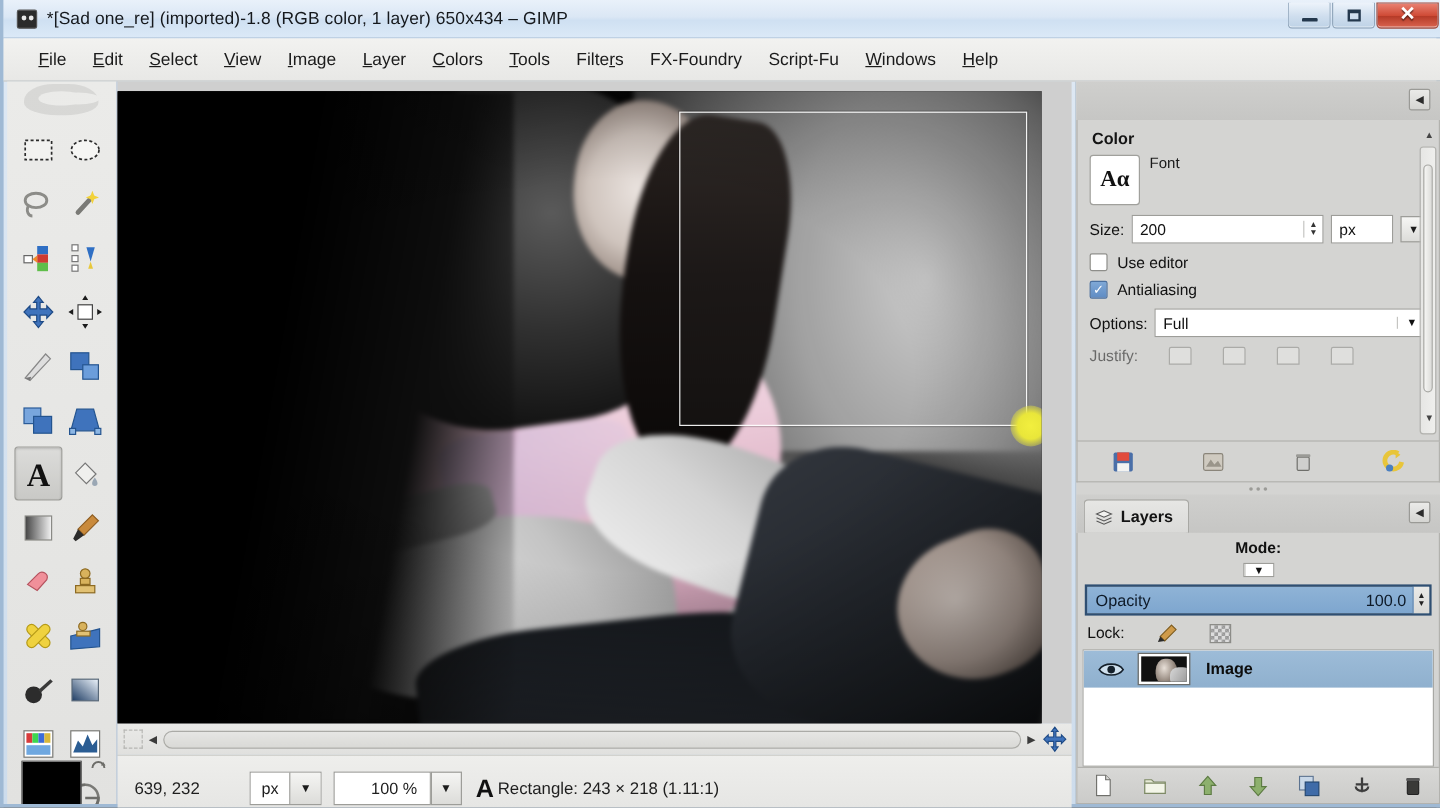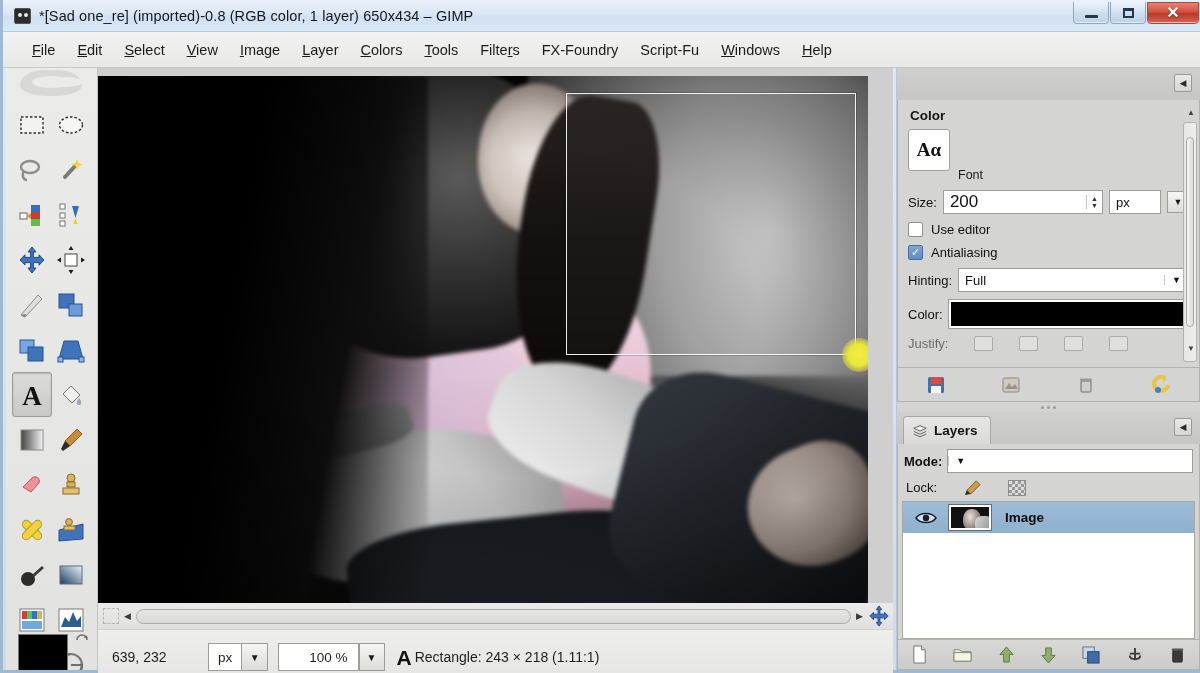--- a/index.html
+++ b/index.html
@@ -305,32 +305,32 @@
     border:1px solid #b2b2ae; border-top:none; padding:6px 10px 0 10px;
     overflow:hidden;
   }
   .to-title { font-size:13.5px; font-weight:bold; color:#141414; margin:2px 0 6px 2px;}
   .font-row { display:flex; gap:8px; align-items:flex-start; }
   .font-preview {
     width:42px;height:42px; background:#fff; border:1px solid #a0a09c; border-radius:3px;
     display:flex;align-items:center;justify-content:center;
     font-family:"Liberation Serif", serif; font-size:19px; font-weight:bold; color:#111;
   }
-  .font-col { flex:1;margin-top:39px; }
+  .font-col { flex:1; }
   .lbl { font-size:12.5px; color:#1a1a1a; }
   .txtfield {
     background:#fff; border:1px solid #9d9d99; height:24px;
     display:flex;align-items:center; padding:0 6px; font-size:13px; color:#111; margin-top:2px;
   }
   .row { display:flex; align-items:center; gap:6px; margin-top:8px; }
   .row-lbl { font-size:13px; color:#111; }
   .spin {
     flex:1; display:flex; background:#fff; border:1px solid #9d9d99; height:24px; align-items:center;
   }
-  .spin-val { flex:1; padding:0 6px; font-size:17px; color:#111; }
+  .spin-val { flex:1; padding:0 6px; font-size:13px; color:#111; }
   .spin-arrows { width:16px; display:flex;flex-direction:column; align-items:center; justify-content:center;
     border-left:1px solid #c5c5c2; font-size:7px; color:#333; line-height:7px; }
   .unitsel {
     display:flex; border:1px solid #9d9d99; background:#fff; height:24px; width:52px; align-items:center;
   }
   .unitsel .t { flex:1; font-size:13px; padding-left:6px; color:#111; }
   .ddbtn {
     width:22px; height:22px; border:1px solid #9d9d99;
     background:linear-gradient(#f6f6f4,#dcdcd9);
     display:flex;align-items:center;justify-content:center;font-size:9px;color:#1a1a1a;
@@ -361,21 +361,21 @@
 
   .to-buttons {
     height:34px; display:flex; align-items:center; justify-content:space-around;
     background:#d4d4d2; border:1px solid #b2b2ae; border-top:none;
   }
   .dockgrip { height:10px; display:flex;align-items:center;justify-content:center; gap:3px; }
   .dockgrip i { width:3px;height:3px;background:#9b9b97;border-radius:50%;display:block; }
 
   .layers-body { flex:1; background:#d4d4d2; border:1px solid #b2b2ae; border-top:none;
     display:flex; flex-direction:column; padding:0; }
-  .mode-row { display:flex;align-items:center; gap:5px; padding:5px 6px 3px 6px; }
+  .mode-row { display:flex;align-items:center; gap:5px; padding:5px 6px 3px 6px;flex-direction:column; }
   .mode-lbl { font-size:13px; font-weight:600; color:#111; }
   .opacity-row {
     margin:3px 6px; height:26px; display:flex; align-items:center;
     background:linear-gradient(#8fb3d6,#7ea6cf);
     border:2px solid #2f4f72; position:relative;
   }
   .op-lbl { font-size:13.5px; color:#0e1a28; padding-left:7px; flex:1; }
   .op-val { font-size:13.5px; color:#0e1a28; padding-right:5px; }
   .op-spin { width:14px; height:100%; border-left:1px solid #6b8db3;
     background:linear-gradient(#eaeae8,#d9d9d6);
@@ -411,21 +411,21 @@
     background:linear-gradient(#d8d8d6,#cbcbc9); border-top:1px solid #b2b2ae;
   }
 </style>
 </head>
 <body>
 
 <div class="app">
 
   <div class="titlebar">
     <div class="title-icon"></div>
-    <div class="title-text">*[Sad one_re] (imported)-0.8 (RGB color, 1 layer) 650x434 – GIMP</div>
+    <div class="title-text">*[Sad one_re] (imported)-1.8 (RGB color, 1 layer) 650x434 – GIMP</div>
     <div class="win-btns">
       <div class="wb">
         <div class="glyph-min"></div>
       </div>
       <div class="wb">
         <div class="glyph-max"></div>
       </div>
       <div class="wb wb-close">
         <span class="glyph-x">✕</span>
       </div>
@@ -751,31 +751,27 @@
           <div class="chk"></div>
           <div class="row-lbl">Use editor</div>
         </div>
 
         <div class="chkrow">
           <div class="chk on">✓</div>
           <div class="row-lbl">Antialiasing</div>
         </div>
 
         <div class="row">
-          <div class="row-lbl">Hinting:</div>
+          <div class="row-lbl">Options:</div>
           <div class="combo">
             <div class="t">Full</div>
             <div class="a">▼</div>
           </div>
         </div>
 
-        <div class="row">
-          <div class="row-lbl">Color:</div>
-          <div class="colorbtn"></div>
-        </div>
 
         <div class="justify-row">
           <div class="row-lbl">Justify:</div>
           <div class="jbox"></div>
           <div class="jbox"></div>
           <div class="jbox"></div>
           <div class="jbox"></div>
         </div>
 
         <div class="to-up">▲</div>
@@ -827,20 +823,28 @@
       </div>
 
       <div class="layers-body">
         <div class="mode-row">
           <div class="mode-lbl">Mode:</div>
           <div class="combo">
             <div class="a">▼</div>
           </div>
         </div>
 
+        <div class="opacity-row">
+          <div class="op-lbl">Opacity</div>
+          <div class="op-val">100.0</div>
+          <div class="op-spin">
+            <span>▲</span>
+            <span>▼</span>
+          </div>
+        </div>
 
         <div class="lock-row">
           <div class="lock-lbl">Lock:</div>
           <svg width="19" height="17" viewBox="0 0 20 18">
             <path d="M14 2 L18 6 L8 16 L4 12z" fill="#cf9b4a" stroke="#7d5c20"></path>
             <path d="M4 12 L8 16 L2 17z" fill="#2b2b2b"></path>
           </svg>
           <div class="checker"></div>
         </div>
 

